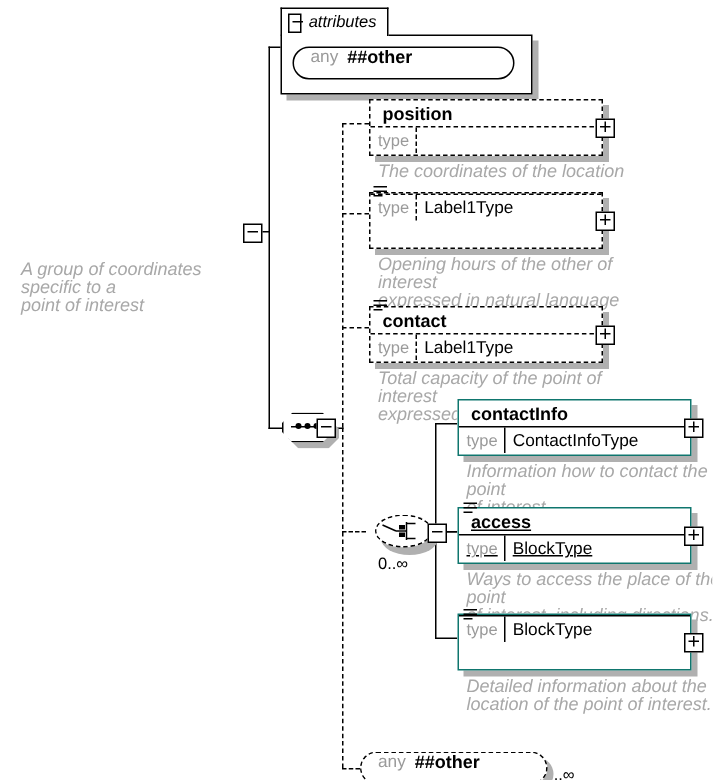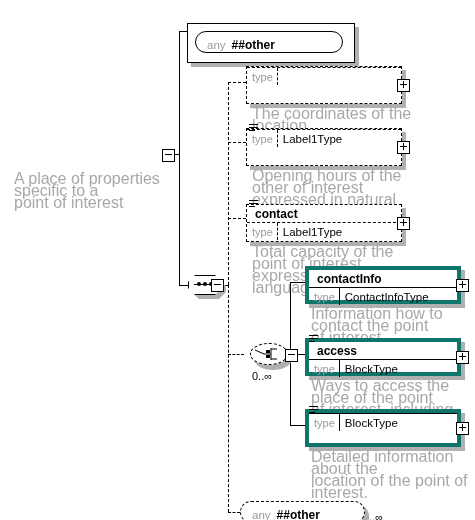--- a/index.html
+++ b/index.html
@@ -30,21 +30,21 @@
     left: 4px; top: 4px;
     width: 100%; height: 100%;
     background: #b0b0b0;
     z-index: 0;
   }
   .node .body {
     position: relative;
     z-index: 1;
     background: #ffffff;
     box-sizing: border-box;
-    border: 4px solid #0f766e;
+    border: 1px solid #0f766e;
   }
   .node.dashed .body {
     border: 1px dashed #000000;
   }
   .node .nm {
     font-size: 12px;
     font-weight: bold;
     color: #000000;
     padding: 2px 6px 1px 8px;
     line-height: 14px;
@@ -112,23 +112,24 @@
     background: #000000;
   }
   .docmark i:nth-child(1) { top: 0px; width: 9px; }
   .docmark i:nth-child(2) { top: 3px; width: 9px; }
   .docmark i:nth-child(3) { top: 6px; width: 6px; }
 
   
   .desc {
     position: absolute;
     color: #a8a8a8;
-    font-size: 16px;
+    font-size: 12px;
     line-height: 12px;
     white-space: pre-line;
+    font-style: italic;
   }
 
   
   .ln { position: absolute; background: #000000; }
   .lnv { width: 1px; }
   .lnh { height: 1px; }
   .dv {
     position: absolute;
     width: 0; border-left: 1px dashed #000000;
   }
@@ -180,21 +181,21 @@
   .anybox { position: absolute; }
   .anybox .cap {
     position: relative;
     z-index: 2;
     box-sizing: border-box;
     border: 1px solid #000000;
     border-radius: 11px;
     background: #ffffff;
     height: 22px;
     display: flex;
-    align-items: flex-end;
+    align-items: flex-start;
     padding-left: 11px;
   }
   .anybox.dash .cap { border: 1px dashed #000000; }
   .anybox .csh {
     position: absolute;
     left: 4px; top: 4px;
     width: 100%; height: 22px;
     border-radius: 11px;
     background: #b0b0b0;
     z-index: 1;
@@ -300,39 +301,44 @@
 
   <div class="dh" style="left:228px; top:512px; width:12px;"></div>
 
   <div class="ln lnh" style="left:296px; top:354px; width:9px;"></div>
   <div class="ln lnv" style="left:290px; top:282px; height:144px;"></div>
   <div class="ln lnh" style="left:290px; top:282px; width:15px;"></div>
   <div class="ln lnh" style="left:290px; top:354px; width:15px;"></div>
   <div class="ln lnh" style="left:290px; top:425px; width:15px;"></div>
 
   <div class="handle" style="left:162px; top:149px;"></div>
-  <div class="desc" style="left:14px; top:173px; width:160px;">A place of properties specific to a
+  <div class="desc" style="left:14px; top:173px; width:160px;">A group of coordinates specific to a
 point of interest</div>
 
   <div id="attributes-panel" style="left:187px; top:5px; width:168px; height:58px;">
     <div class="pshadow" style="left:4px; top:22px; width:168px; height:40px;"></div>
+    <div class="tab" style="width:72px;">
+      <div class="handle" style="position:relative; left:0; top:0;"></div>
+      <span class="lbl">attributes</span>
+    </div>
     <div class="pane" style="width:168px; height:40px;"></div>
 
     <div class="anybox" style="left:8px; top:26px; width:148px;">
       <div class="csh" style="width:148px;"></div>
       <div class="cap" style="width:148px;">
         <span class="any">any</span>
         <span class="other">##other</span>
       </div>
     </div>
   </div>
 
   <div class="node dashed" style="left:246px; top:66px; width:156px; height:38px;">
     <div class="shadow"></div>
     <div class="body" style="height:38px;">
+      <div class="nm">position</div>
       <div class="typerow">
         <span class="typelbl">type</span>
       </div>
     </div>
   </div>
   <div class="handle plus" style="left:397px; top:79px;"></div>
   <div class="desc" style="left:252px; top:108px; width:170px;">The coordinates of the location</div>
 
   <div class="node dashed" style="left:246px; top:128px; width:156px; height:38px;">
     <div class="shadow"></div>
@@ -407,21 +413,21 @@
         <span class="typeval">ContactInfoType</span>
       </div>
     </div>
   </div>
   <div class="handle plus" style="left:456px; top:279px;"></div>
   <div class="desc" style="left:311px; top:308px; width:170px;">Information how to contact the point
 of interest.</div>
 
   <div class="node" style="left:305px; top:338px; width:156px; height:38px;">
     <div class="shadow"></div>
-    <div class="body" style="height:38px;">
+    <div class="body" style="height:38px;text-decoration:underline;">
       <div class="nm">access</div>
       <div class="typerow">
         <span class="typelbl">type</span>
         <span class="typeval">BlockType</span>
       </div>
     </div>
   </div>
   <div class="docmark" style="left:309px; top:335px;">
       <i></i>
       <i></i>

